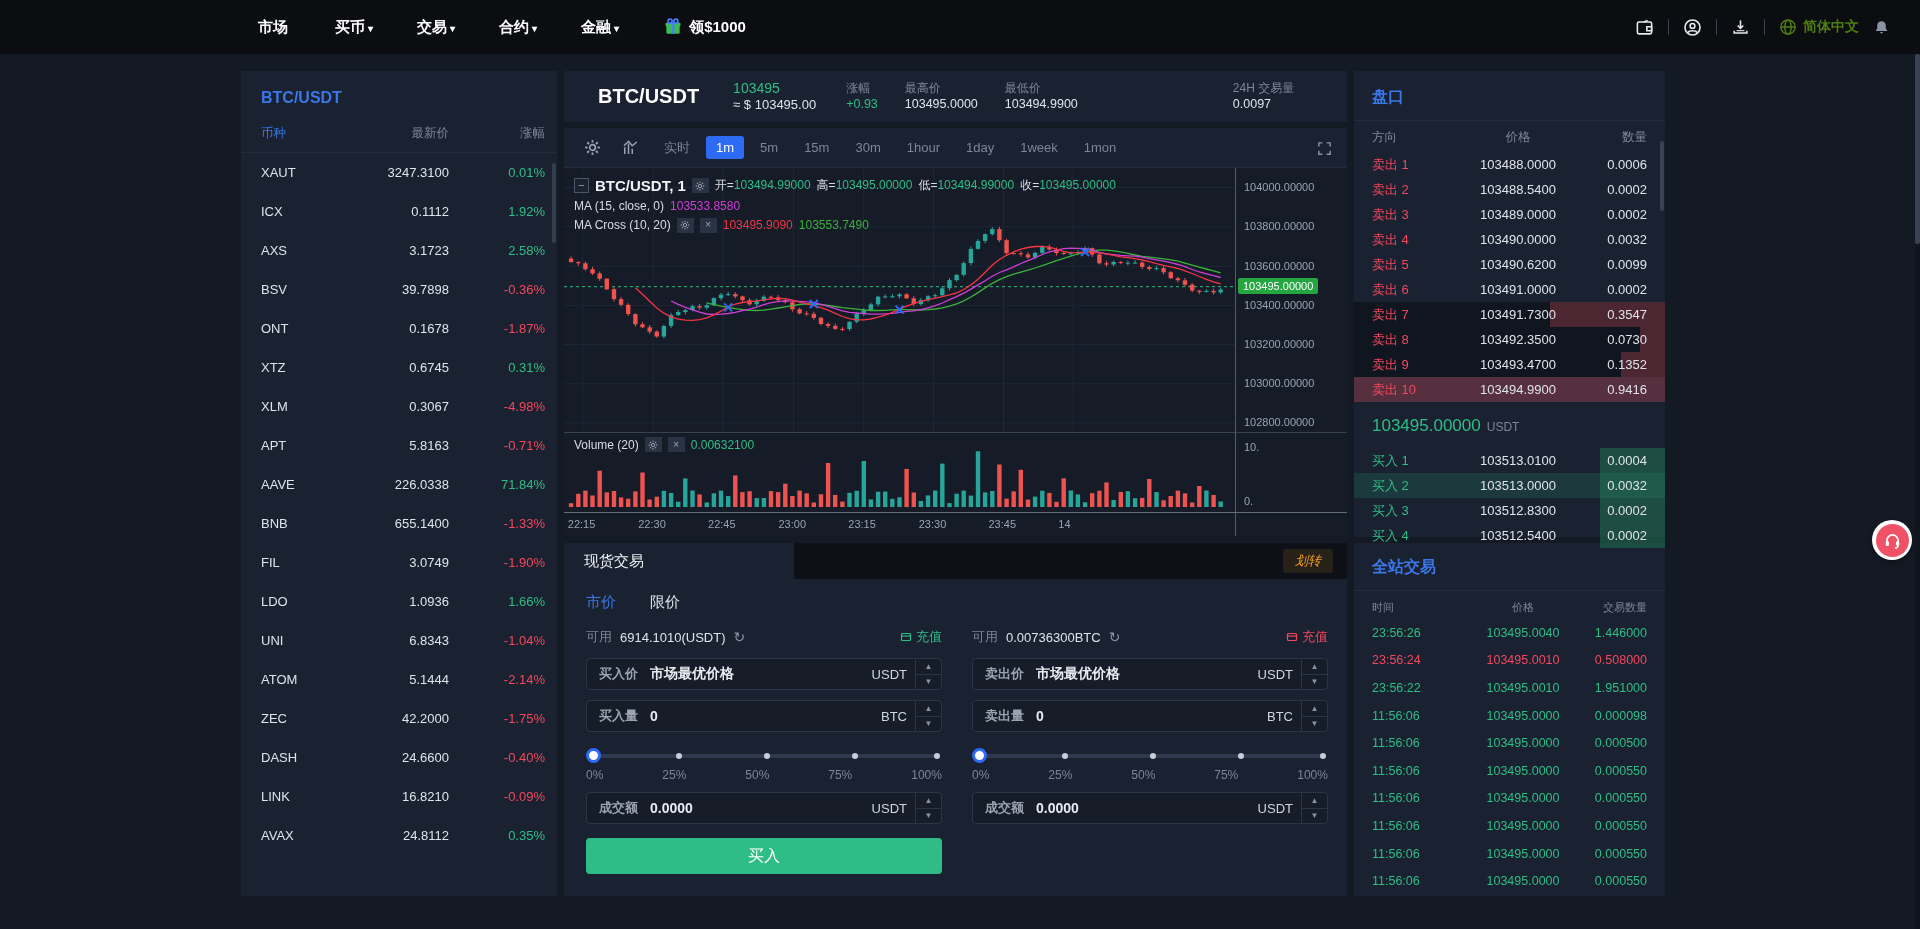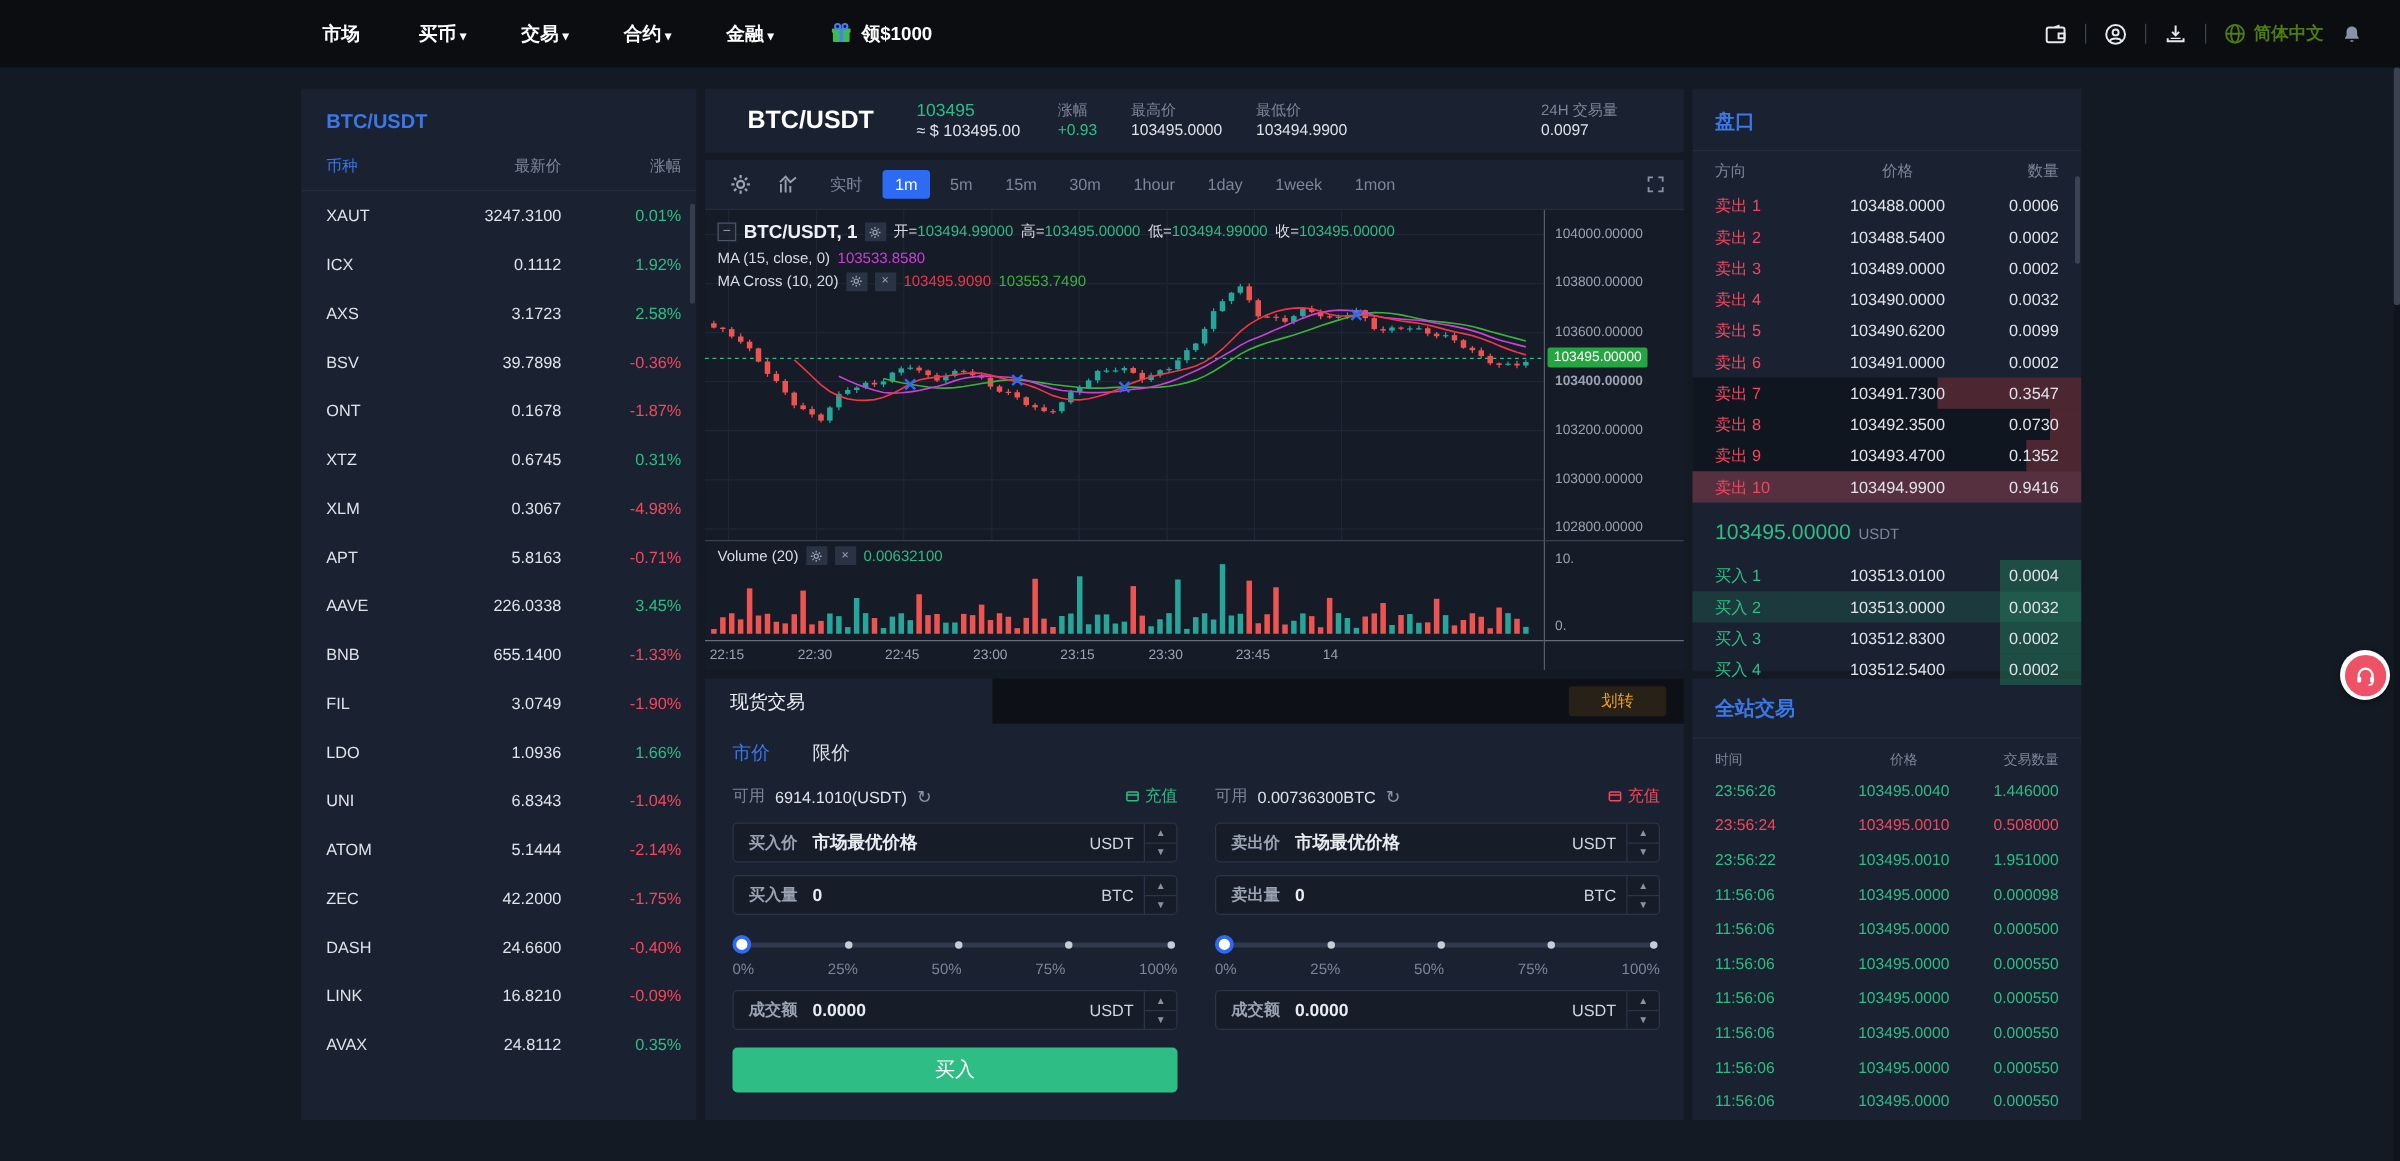--- a/index.html
+++ b/index.html
@@ -75,21 +75,21 @@
   .lg-box{width:15px;height:15px;border:1px solid #4a5568;color:#9aa3b2;font-size:11px;display:inline-flex;align-items:center;justify-content:center;background:rgba(30,37,50,.7);pointer-events:auto;cursor:pointer;}
   .lg-chip{width:17px;height:15px;background:#2a3344;color:#9aa3b2;display:inline-flex;align-items:center;justify-content:center;font-size:10px;pointer-events:auto;cursor:pointer;}
   .lg-g{color:#2ebd85;} .lg-ma1{color:#cf3fd8;} .lg-ma2a{color:#f23645;}
   .vol-legend{position:absolute;left:10px;top:4px;font-size:12px;color:#d8dce4;display:flex;gap:6px;align-items:center;z-index:4;}
 
   
   .tradep{left:564px;top:543px;width:783px;height:353px;}
   .tp-head{height:36px;display:flex;align-items:stretch;}
   .tp-title{width:230px;display:flex;align-items:center;padding-left:20px;font-size:15px;color:#eef1f5;}
   .tp-rest{flex:1;background:#0d1117;display:flex;align-items:center;justify-content:flex-end;padding-right:14px;}
-  .transfer{color:var(--orange);font-size:13px;background:rgba(240,160,32,.12);padding:3px 26px;border-radius:3px;cursor:pointer;}
+  .transfer{color:var(--orange);font-size:13px;background:rgba(240,160,32,.12);padding:3px 12px;border-radius:3px;cursor:pointer;font-style:italic;}
   .tp-tabs{display:flex;gap:34px;padding:14px 0 0 22px;font-size:15px;}
   .tp-tab{color:var(--txt);cursor:pointer;}
   .tp-tab.active{color:var(--blue);}
   .tp-cols{display:flex;gap:30px;padding:14px 19px 0 22px;}
   .tcol{width:356px;}
   .avail{display:flex;align-items:center;font-size:13px;height:22px;}
   .avail .lb{color:var(--dim);margin-right:8px;}
   .avail .vl{color:var(--txt);}
   .avail .refresh{color:#8a93a5;margin-left:8px;font-size:14px;cursor:pointer;}
   .avail .recharge{margin-left:auto;font-size:13px;display:flex;align-items:center;gap:4px;cursor:pointer;}
@@ -335,21 +335,21 @@
 
         <div class="wl-row">
           <span class="sym">APT</span>
           <span class="price">5.8163</span>
           <span class="chg down">-0.71%</span>
         </div>
 
         <div class="wl-row">
           <span class="sym">AAVE</span>
           <span class="price">226.0338</span>
-          <span class="chg up">3.45%</span>
+          <span class="chg up">71.84%</span>
         </div>
 
         <div class="wl-row">
           <span class="sym">BNB</span>
           <span class="price">655.1400</span>
           <span class="chg down">-1.33%</span>
         </div>
 
         <div class="wl-row">
           <span class="sym">FIL</span>
@@ -707,21 +707,21 @@
             <span class="lg-chip">×</span>
             <span class="lg-ma2a">103495.9090</span>
             <span style="color:#3bb33b;">103553.7490</span>
           </div>
         </div>
       </div>
       <div class="c-axis a1" id="price-axis">
           <div class="axis-label" style="top: 13.1137px;">104000.00000</div>
           <div class="axis-label" style="top: 52.341px;">103800.00000</div>
           <div class="axis-label" style="top: 91.5684px;">103600.00000</div>
-          <div class="axis-label" style="top: 130.796px; font-weight: bold;">103400.00000</div>
+          <div class="axis-label" style="top: 130.796px;">103400.00000</div>
           <div class="axis-label" style="top: 170.023px;">103200.00000</div>
           <div class="axis-label" style="top: 209.25px;">103000.00000</div>
           <div class="axis-label" style="top: 248.478px;">102800.00000</div>
           <div class="price-tag" style="top: 109.663px;">103495.00000</div>
         </div>
       <div class="c-volcell">
         <svg id="vol-svg" class="plot" width="671" height="80">
             <rect x="4.9" y="70.2" width="4.4" height="3.8" fill="#ef5350"></rect>
             <rect x="12.1" y="60.8" width="4.4" height="13.2" fill="#ef5350"></rect>
             <rect x="19.2" y="57.6" width="4.4" height="16.4" fill="#ef5350"></rect>

